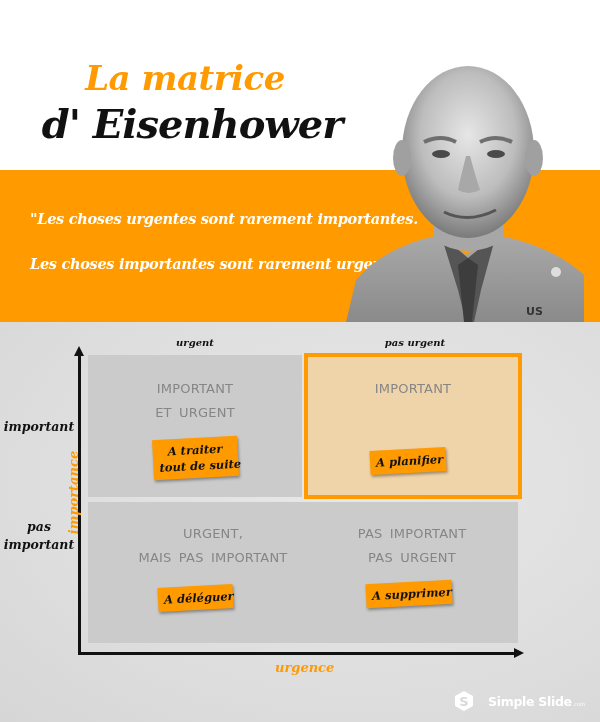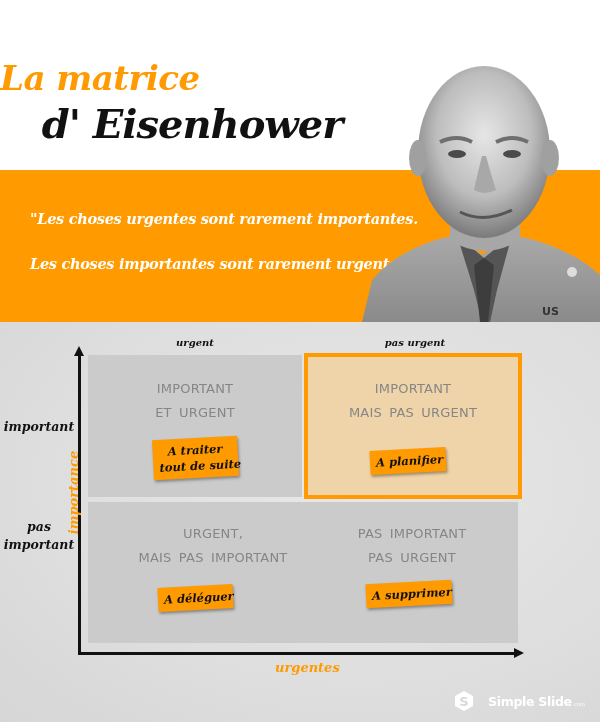--- a/index.html
+++ b/index.html
@@ -1,40 +1,40 @@
 <!DOCTYPE html>
 <html><head>
   <meta charset="utf-8">
   <style>
     * { margin: 0; padding: 0; box-sizing: border-box; }
     html, body { width: 600px; height: 722px; overflow: hidden; background: #fff; }
     body { position: relative; font-family: "DejaVu Serif", serif; }
 
     .header-white { position: absolute; left: 0; top: 0; width: 600px; height: 170px; background: #ffffff; }
     .title-line1 {
-      position: absolute; left: 0; top: 58px; width: 370px; text-align: left;
+      position: absolute; left: 0; top: 58px; width: 370px; text-align: center;
       font-family: "DejaVu Serif", serif; font-style: italic; font-weight: bold;
       font-size: 34px; color: #ff9a00; letter-spacing: -0.5px;
     }
     .title-line2 {
       position: absolute; left: 0; top: 100px; width: 370px; text-align: center;
       font-family: "DejaVu Serif", serif; font-style: italic; font-weight: bold;
       font-size: 40px; color: #111; letter-spacing: -1px; padding-left: 14px;
     }
 
     .quote-band { position: absolute; left: 0; top: 170px; width: 600px; height: 152px; background: #ff9a00; }
     .quote-line {
       position: absolute; left: 30px; font-family: "DejaVu Serif", serif; font-style: italic;
       font-weight: bold; font-size: 14.5px; color: #ffffff; white-space: nowrap; letter-spacing: -0.3px;
     }
     .quote-line.l1 { top: 210px; }
     .quote-line.l2 { top: 255px; }
 
     
-    .portrait { position: absolute; left: 362px; top: 40px; width: 238px; height: 282px; overflow: hidden; }
+    .portrait { position: absolute; left: 346px; top: 40px; width: 238px; height: 282px; overflow: hidden; }
 
     .matrix-bg { position: absolute; left: 0; top: 322px; width: 600px; height: 400px;
       background: radial-gradient(ellipse at 60% 40%, #e8e8e8 0%, #dedede 60%, #d6d6d6 100%); }
 
     .col-label { position: absolute; font-family: "DejaVu Serif", serif; font-style: italic; font-weight: bold;
       font-size: 10px; color: #111; text-align: center; }
     .row-label { position: absolute; font-family: "DejaVu Serif", serif; font-style: italic; font-weight: bold;
       font-size: 12.5px; color: #111; text-align: center; line-height: 18px; }
 
     .axis-v { position: absolute; left: 78px; top: 354px; width: 3px; height: 301px; background: #111; }
@@ -126,34 +126,33 @@
 <div class="row-label" style="left:2px; top:518px; width:74px;">
   <div>pas</div>
   <div>important</div>
 </div>
 
 <div class="axis-v"></div>
 <div class="arrow-up"></div>
 <div class="axis-h"></div>
 <div class="arrow-right"></div>
 <div class="axis-title v">importance</div>
-<div class="axis-title h">urgentes</div>
+<div class="axis-title h">urgence</div>
 
 <div class="quad q1">
   <div class="quad-text" style="top:22px;">IMPORTANT</div>
   <div class="quad-text" style="top:46px;">ET   URGENT</div>
 </div>
 <div class="sticky" style="left:153px; top:438px; width:85px; transform:rotate(-3deg);">
   <div>A traiter</div>
   <div>tout de suite</div>
 </div>
 
 <div class="quad q2">
   <div class="quad-text" style="top:20px;">IMPORTANT</div>
-  <div class="quad-text" style="top:44px;">MAIS   PAS   URGENT</div>
 </div>
 <div class="sticky" style="left:370px; top:449px; width:76px; transform:rotate(-3deg);">A planifier</div>
 
 <div class="quad q3">
   <div class="quad-text" style="top:20px;">URGENT,</div>
   <div class="quad-text" style="top:44px;">MAIS   PAS   IMPORTANT</div>
 </div>
 <div class="sticky" style="left:158px; top:586px; width:75px; transform:rotate(-3deg);">A déléguer</div>
 
 <div class="quad q4">

